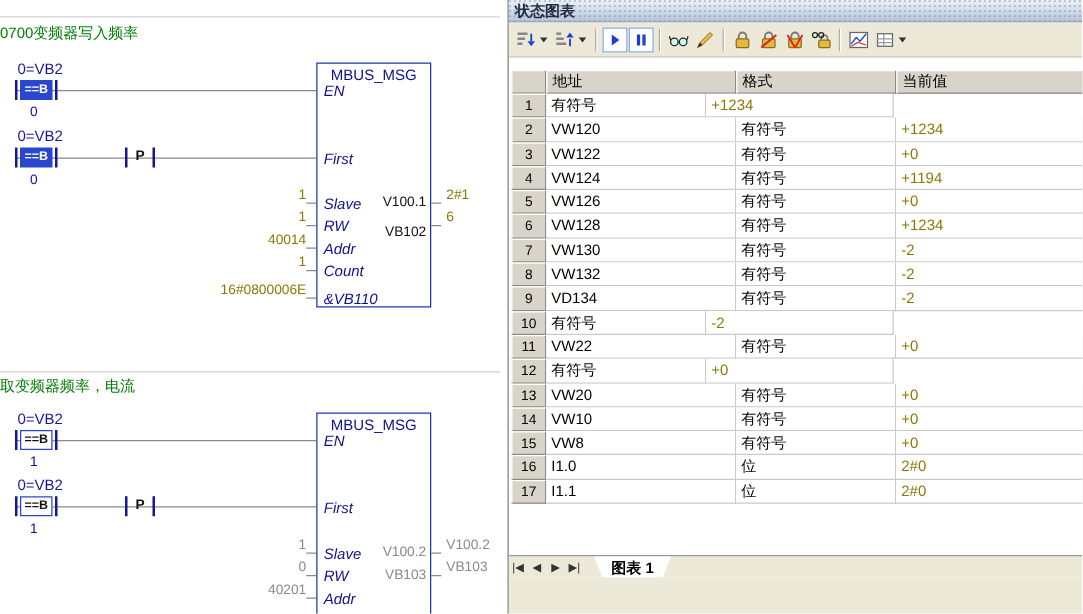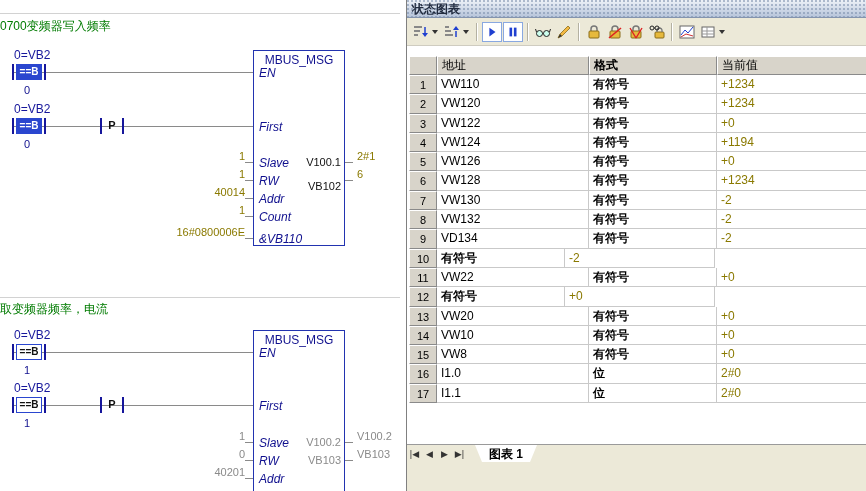--- a/index.html
+++ b/index.html
@@ -54,21 +54,21 @@
 
   .grid { position:absolute; left:2px; top:56px; width:486px; }
   .trow { display:flex; }
   .hcell, .ncell { background:#d8d4ca; border-top:1px solid #fff; border-left:1px solid #fff;
      border-right:1px solid #8a8a8a; border-bottom:1px solid #8a8a8a; color:#000; }
   .hcell { height:19px; line-height:17px; font-size:12px; padding-left:4px; }
   .ncell { width:28px; height:19.3px; line-height:18px; text-align:center; font-size:11px; }
   .corner { width:28px; }
   .dcell { background:#fff; border-right:1px solid #c9c9c9; border-bottom:1px solid #c9c9c9;
      height:19.3px; line-height:18px; font-size:12px; padding-left:4px; white-space:nowrap; overflow:hidden; }
-  .w-addr { width:152px; } .w-fmt { width:128px;font-weight:bold; } .w-val { width:150px; }
+  .w-addr { width:152px; } .w-fmt { width:128px; } .w-val { width:150px; }
   .vtext { color:#8a7900; }
 
   .tabbar { position:absolute; left:0; top:444px; width:100%; height:18px; background:#ece9d8;
      border-top:1px solid #9a9a9a; display:flex; align-items:stretch; }
   .navbtn { width:15px; text-align:center; font-size:9px; line-height:18px; color:#333; }
   .sheet-tab { margin-left:8px; padding:0 14px; background:#fff; font-size:12px; font-weight:bold;
      line-height:18px; color:#000; clip-path: polygon(0 0, 100% 0, calc(100% - 7px) 100%, 7px 100%); text-align: center; }
   .below { position:absolute; left:0; top:462px; width:100%; height:29px; background:#ece9d8; }
   svg { display:block; }
 </style>
@@ -290,21 +290,20 @@
     <div class="trow">
       <div class="hcell corner"></div>
       <div class="hcell w-addr">地址</div>
       <div class="hcell w-fmt">格式</div>
       <div class="hcell w-val">当前值</div>
     </div>
     <div>
 
         <div class="trow">
           <div class="ncell">1</div>
-          <div class="dcell w-addr">VW110</div>
           <div class="dcell w-fmt">有符号</div>
           <div class="dcell w-val vtext">+1234</div>
         </div>
 
         <div class="trow">
           <div class="ncell">2</div>
           <div class="dcell w-addr">VW120</div>
           <div class="dcell w-fmt">有符号</div>
           <div class="dcell w-val vtext">+1234</div>
         </div>

